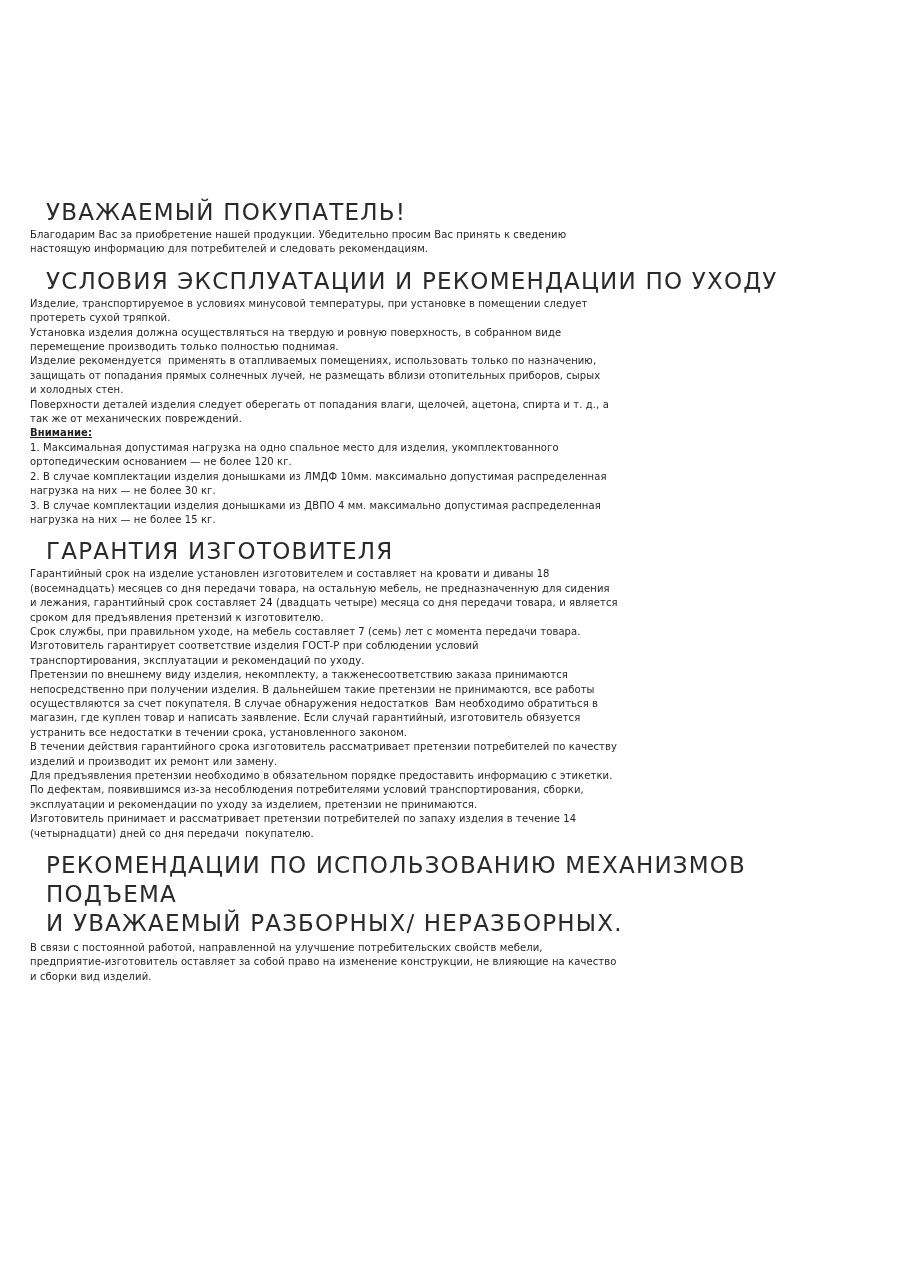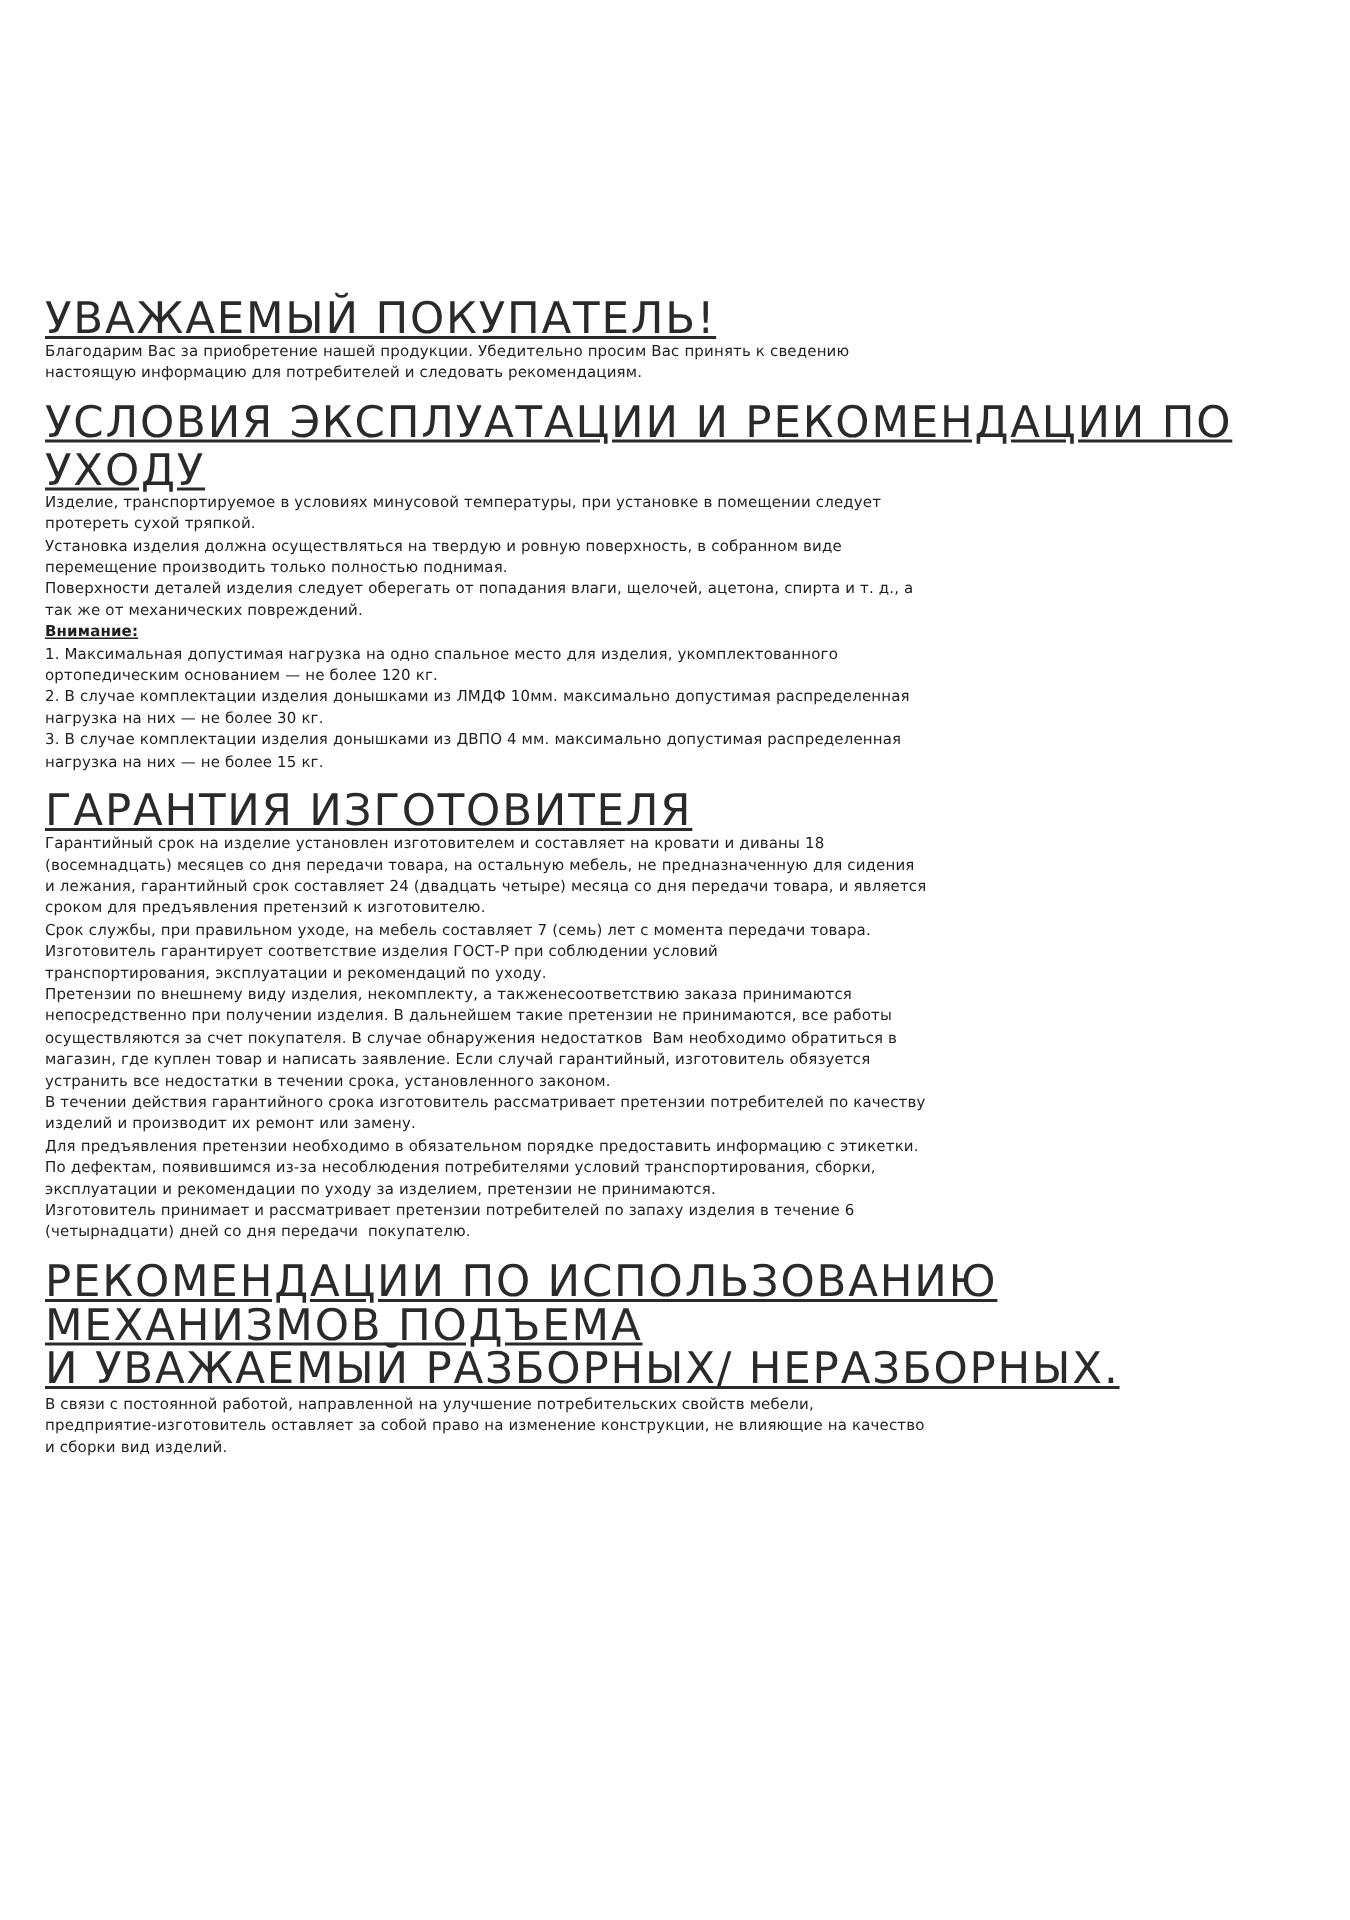--- a/index.html
+++ b/index.html
@@ -15,28 +15,27 @@
   }
   .page {
     box-sizing: border-box;
     width: 900px;
     height: 1280px;
     padding: 196px 26px 0 30px;
     color: #1f1f1f;
   }
   section { margin: 0; }
   .h {
-    font-size: 29px;
+    font-size: 23px;
     line-height: 32px;
     font-weight: 400;
     letter-spacing: 1.2px;
     color: #2a2a2a;
-    margin: 8px 0 0 0;
+    margin: 8px 0 0 16px;
     white-space: pre-line;
-    text-decoration: underline;
   }
   section:first-child .h { margin-top: 0; }
   .h.two-line { line-height: 29px; padding: 2px 0 3px 0; }
   p.body {
     font-size: 10px;
     line-height: 14.4px;
     margin: 0;
     white-space: pre-wrap;
     letter-spacing: 0.1px;
   }
@@ -55,20 +54,23 @@
     <p class="body">Благодарим Вас за приобретение нашей продукции. Убедительно просим Вас принять к сведению
 настоящую информацию для потребителей и следовать рекомендациям.</p>
   </section>
 
   <section>
     <h1 class="h">УСЛОВИЯ ЭКСПЛУАТАЦИИ И РЕКОМЕНДАЦИИ ПО УХОДУ</h1>
     <p class="body">Изделие, транспортируемое в условиях минусовой температуры, при установке в помещении следует
 протереть сухой тряпкой.</p>
     <p class="body">Установка изделия должна осуществляться на твердую и ровную поверхность, в собранном виде
 перемещение производить только полностью поднимая.</p>
+    <p class="body">Изделие рекомендуется  применять в отапливаемых помещениях, использовать только по назначению,
+защищать от попадания прямых солнечных лучей, не размещать вблизи отопительных приборов, сырых
+и холодных стен.</p>
     <p class="body">Поверхности деталей изделия следует оберегать от попадания влаги, щелочей, ацетона, спирта и т. д., а
 так же от механических повреждений.</p>
     <p class="body attention">Внимание:</p>
     <p class="body">1. Максимальная допустимая нагрузка на одно спальное место для изделия, укомплектованного
 ортопедическим основанием — не более 120 кг.</p>
     <p class="body">2. В случае комплектации изделия донышками из ЛМДФ 10мм. максимально допустимая распределенная
 нагрузка на них — не более 30 кг.</p>
     <p class="body">3. В случае комплектации изделия донышками из ДВПО 4 мм. максимально допустимая распределенная
 нагрузка на них — не более 15 кг.</p>
   </section>
@@ -85,21 +87,21 @@
     <p class="body">Претензии по внешнему виду изделия, некомплекту, а такженесоответствию заказа принимаются
 непосредственно при получении изделия. В дальнейшем такие претензии не принимаются, все работы
 осуществляются за счет покупателя. В случае обнаружения недостатков  Вам необходимо обратиться в
 магазин, где куплен товар и написать заявление. Если случай гарантийный, изготовитель обязуется
 устранить все недостатки в течении срока, установленного законом.</p>
     <p class="body">В течении действия гарантийного срока изготовитель рассматривает претензии потребителей по качеству
 изделий и производит их ремонт или замену.</p>
     <p class="body">Для предъявления претензии необходимо в обязательном порядке предоставить информацию с этикетки.</p>
     <p class="body">По дефектам, появившимся из-за несоблюдения потребителями условий транспортирования, сборки,
 эксплуатации и рекомендации по уходу за изделием, претензии не принимаются.</p>
-    <p class="body">Изготовитель принимает и рассматривает претензии потребителей по запаху изделия в течение 6
+    <p class="body">Изготовитель принимает и рассматривает претензии потребителей по запаху изделия в течение 14
 (четырнадцати) дней со дня передачи  покупателю.</p>
   </section>
 
   <section>
     <h1 class="h two-line">РЕКОМЕНДАЦИИ ПО ИСПОЛЬЗОВАНИЮ МЕХАНИЗМОВ ПОДЪЕМА
 И УВАЖАЕМЫЙ РАЗБОРНЫХ/ НЕРАЗБОРНЫХ.</h1>
     <p class="body">В связи с постоянной работой, направленной на улучшение потребительских свойств мебели,
 предприятие-изготовитель оставляет за собой право на изменение конструкции, не влияющие на качество
 и сборки вид изделий.</p>
   </section>

